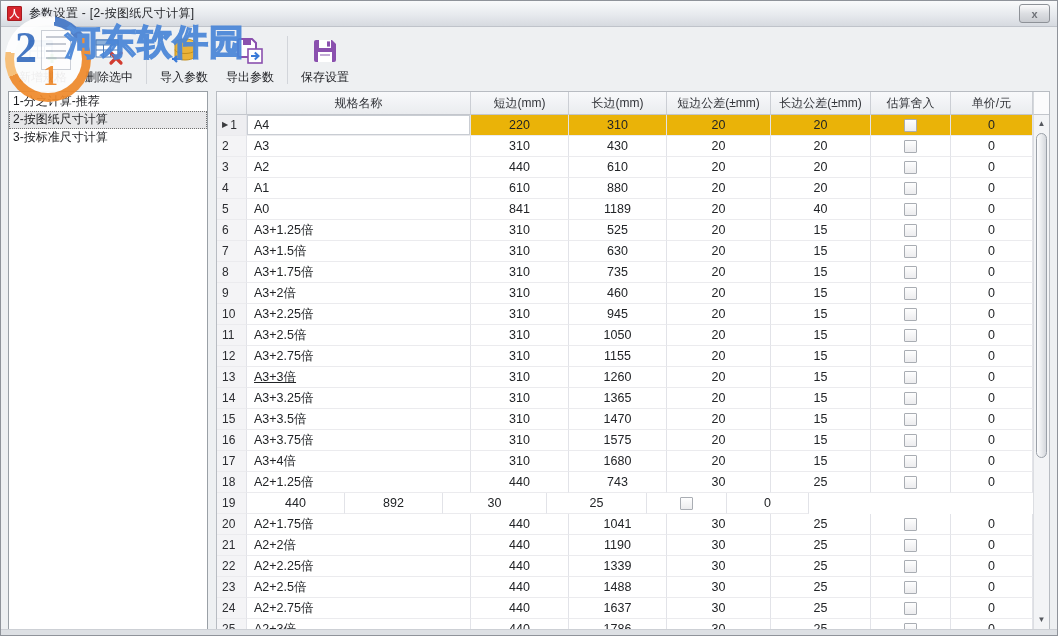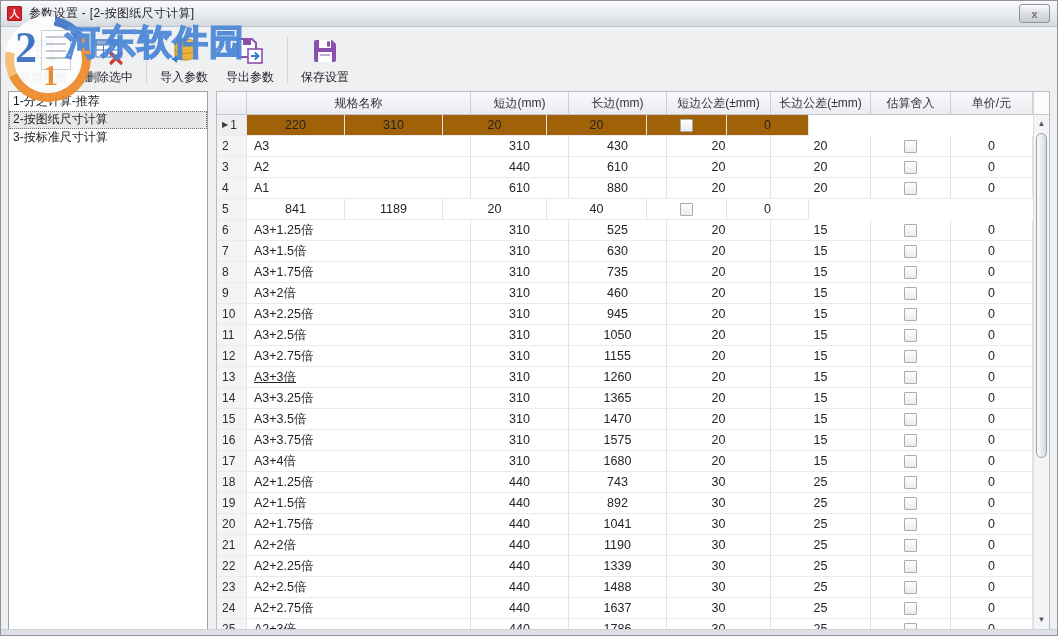--- a/index.html
+++ b/index.html
@@ -88,21 +88,21 @@
   .tbody{position:absolute;left:0;top:23px;right:16px;bottom:0;overflow:hidden;}
   .tr{display:flex;height:21px;}
   .td{
     height:21px;line-height:20px;font-size:12.5px;color:#222427;
     border-right:1px solid #e2e3e8;border-bottom:1px solid #ebebee;
     overflow:hidden;white-space:nowrap;background:#fff;
   }
   .td.num{background:#f4f4f6;padding-left:5px;font-size:12px;color:#2c2d31;display:flex;align-items:center;gap:2px;}
   .td.left{padding-left:7px;}
   .td.center{text-align:center;}
-  .tr.sel .td{background:#a16207;}
+  .tr.sel .td{background:#eab308;}
   .tr.sel .td.name-cell{background:#fff;box-shadow:inset 0 0 0 1px #c9cdd3;}
   .tr.sel .td.num{background:#eeeef1;}
   .marker{font-size:8px;color:#3a3b3e;line-height:20px;}
   .cbwrap{display:flex;align-items:center;justify-content:center;}
   .cb{width:13px;height:13px;border:1px solid #a9adb3;border-radius:1px;
     background:linear-gradient(#fefefe,#ececee);display:inline-block;}
   
   .vscroll{position:absolute;right:0;top:23px;bottom:0;width:16px;background:#f3f4f6;border-left:1px solid #dcdee2;}
   .sb-arrow{position:absolute;left:0;width:15px;height:16px;font-size:8px;color:#55585e;text-align:center;line-height:16px;}
   .sb-arrow.up{top:1px;}
@@ -213,20 +213,21 @@
         <div class="th" style="width: 98px;">长边(mm)</div>
         <div class="th" style="width: 104px;">短边公差(±mm)</div>
         <div class="th" style="width: 100px;">长边公差(±mm)</div>
         <div class="th" style="width: 80px;">估算舍入</div>
         <div class="th" style="width: 82px;">单价/元</div>
       </div>
     <div class="head-corner"></div>
     <div class="tbody">
         <div class="tr sel">
           <div class="td num" style="width: 30px;"><span class="marker">▶</span>1</div>
+          <div class="td left name-cell" style="width: 224px;">A4</div>
           <div class="td center" style="width: 98px;">220</div>
           <div class="td center" style="width: 98px;">310</div>
           <div class="td center" style="width: 104px;">20</div>
           <div class="td center" style="width: 100px;">20</div>
           <div class="td cbwrap" style="width: 80px;">
             <span class="cb"></span>
           </div>
           <div class="td center" style="width: 82px;">0</div>
         </div>
         <div class="tr">
@@ -260,20 +261,21 @@
           <div class="td center" style="width: 98px;">880</div>
           <div class="td center" style="width: 104px;">20</div>
           <div class="td center" style="width: 100px;">20</div>
           <div class="td cbwrap" style="width: 80px;">
             <span class="cb"></span>
           </div>
           <div class="td center" style="width: 82px;">0</div>
         </div>
         <div class="tr">
           <div class="td num" style="width: 30px;">5</div>
+          <div class="td left name-cell" style="width: 224px;">A0</div>
           <div class="td center" style="width: 98px;">841</div>
           <div class="td center" style="width: 98px;">1189</div>
           <div class="td center" style="width: 104px;">20</div>
           <div class="td center" style="width: 100px;">40</div>
           <div class="td cbwrap" style="width: 80px;">
             <span class="cb"></span>
           </div>
           <div class="td center" style="width: 82px;">0</div>
         </div>
         <div class="tr">
@@ -427,21 +429,20 @@
           <div class="td center" style="width: 98px;">743</div>
           <div class="td center" style="width: 104px;">30</div>
           <div class="td center" style="width: 100px;">25</div>
           <div class="td cbwrap" style="width: 80px;">
             <span class="cb"></span>
           </div>
           <div class="td center" style="width: 82px;">0</div>
         </div>
         <div class="tr">
           <div class="td num" style="width: 30px;">19</div>
-          <div class="td left name-cell" style="width: 224px;">A2+1.5倍</div>
           <div class="td center" style="width: 98px;">440</div>
           <div class="td center" style="width: 98px;">892</div>
           <div class="td center" style="width: 104px;">30</div>
           <div class="td center" style="width: 100px;">25</div>
           <div class="td cbwrap" style="width: 80px;">
             <span class="cb"></span>
           </div>
           <div class="td center" style="width: 82px;">0</div>
         </div>
         <div class="tr">

